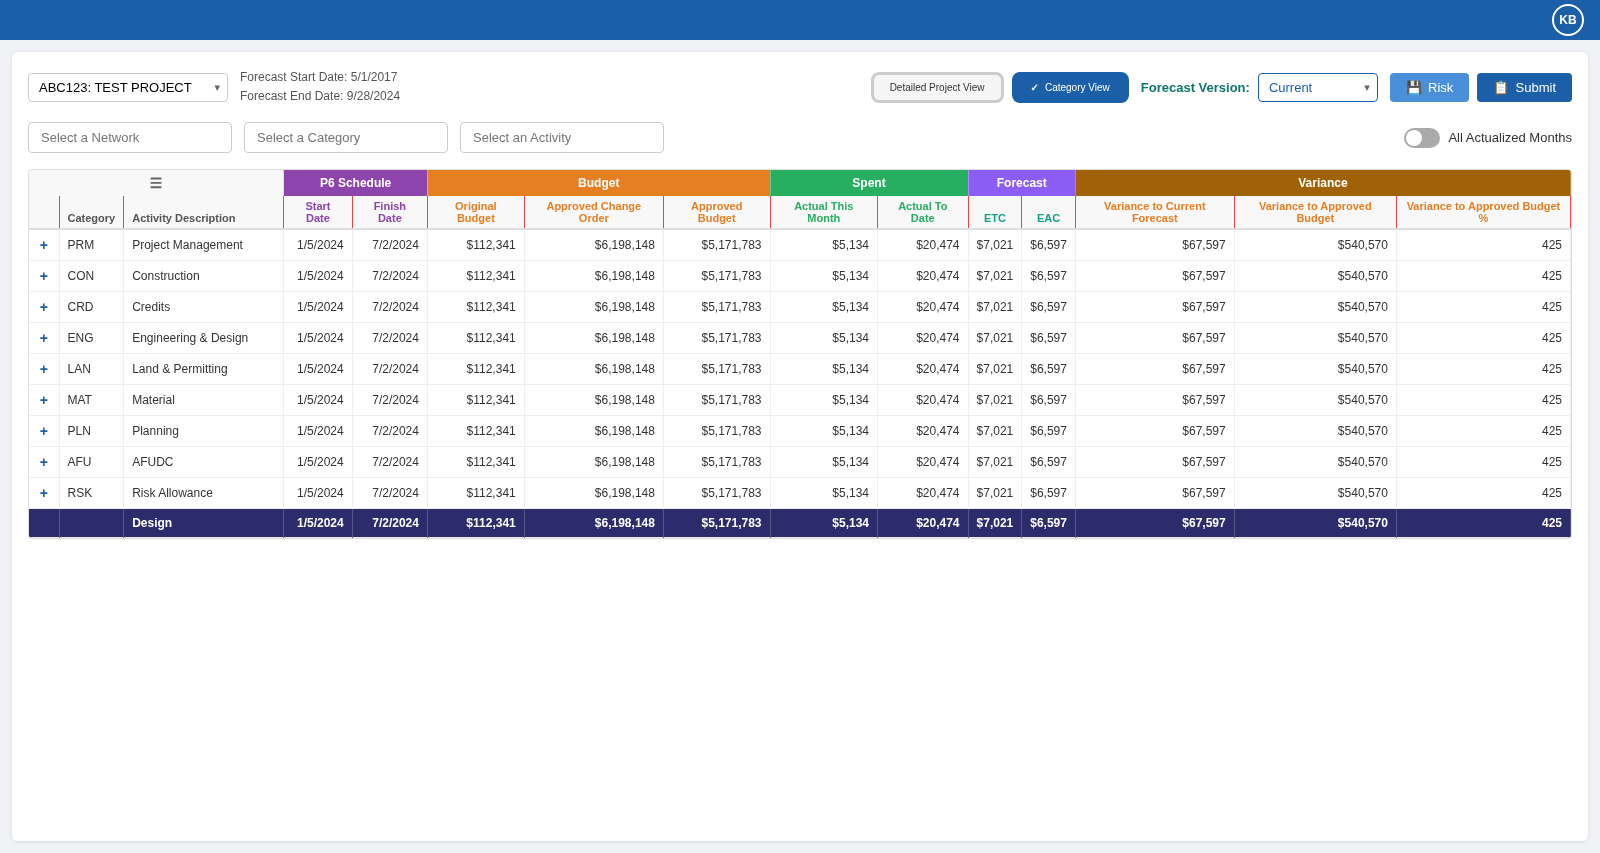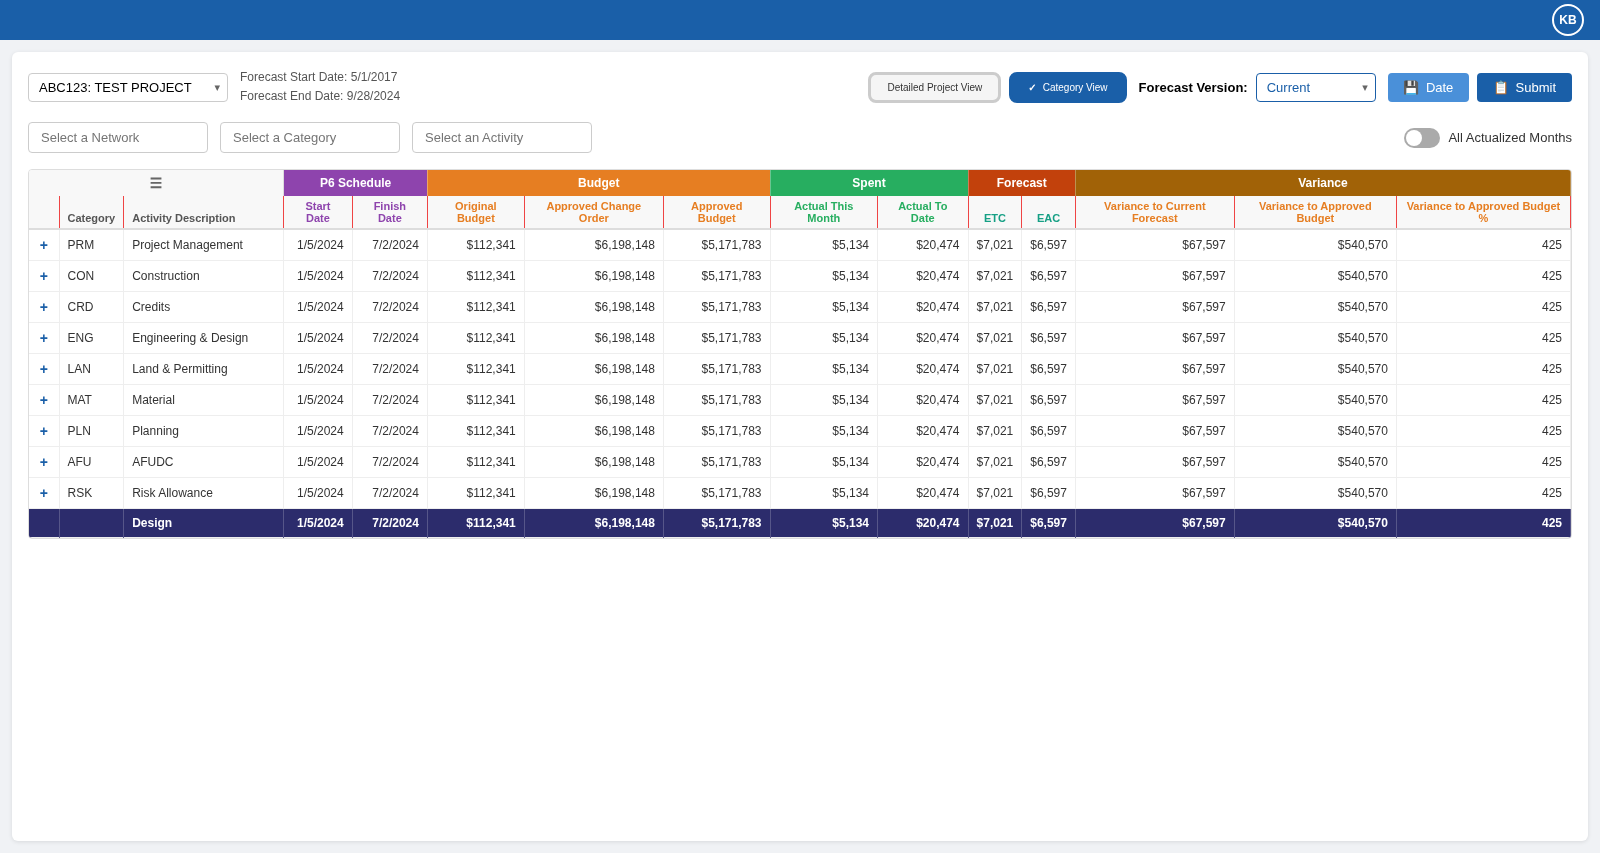--- a/index.html
+++ b/index.html
@@ -111,21 +111,21 @@
 
     .forecast-version-area {
       display: flex;
       align-items: center;
       gap: 8px;
       margin-left: auto;
     }
     .forecast-version-label {
       font-weight: 600;
       font-size: 13px;
-      color: #000000;
+      color: #0f766e;
     }
 
     .action-buttons {
       display: flex;
       gap: 8px;
     }
     .btn-action {
       padding: 7px 16px;
       border-radius: 4px;
       cursor: pointer;
@@ -151,21 +151,21 @@
       align-items: center;
       gap: 12px;
       margin-bottom: 16px;
     }
     .filter-input {
       border: 1px solid #ccc;
       border-radius: 4px;
       padding: 7px 12px;
       font-size: 13px;
       color: #999;
-      width: 180px;
+      width: 204px;
       background: white;
     }
 
     .toggle-area {
       display: flex;
       align-items: center;
       gap: 8px;
       margin-left: auto;
       padding-left: 40px;
     }
@@ -205,21 +205,21 @@
       text-align: center;
       font-weight: 600;
       font-size: 12px;
       padding: 5px 8px;
       color: white;
       border-right: 1px solid rgba(255,255,255,0.3);
     }
     .col-p6 { background: #8e44ad; }
     .col-budget { background: #e67e22; margin-top: 16px; }
     .col-spent { background: #27ae60; }
-    .col-forecast { background: #c2410c; }
+    .col-forecast { background: #8b5cf6; }
     .col-variance { background: #a16207; }
 
     
     .sub-header th {
       background: #f8f8f8;
       border-bottom: 2px solid #ddd;
       border-right: 1px solid #ef4444;
       padding: 4px 8px;
       text-align: center;
       font-weight: 600;
@@ -303,21 +303,21 @@
       <div class="select-wrapper">
         <select class="project-select" style="min-width:120px; border-color:#1a5fa8; color:#1a5fa8;">
           <option>Current</option>
         </select>
       </div>
     </div>
 
     <div class="action-buttons">
       <button class="btn-action btn-save">
         <span>💾</span>
-        <span>Date</span>
+        <span>Risk</span>
       </button>
       <button class="btn-action btn-submit">
         <span>📋</span>
         <span>Submit</span>
       </button>
     </div>
   </div>
 
   <div class="filter-row">
     <input class="filter-input" type="text" placeholder="Select a Network" style="">

